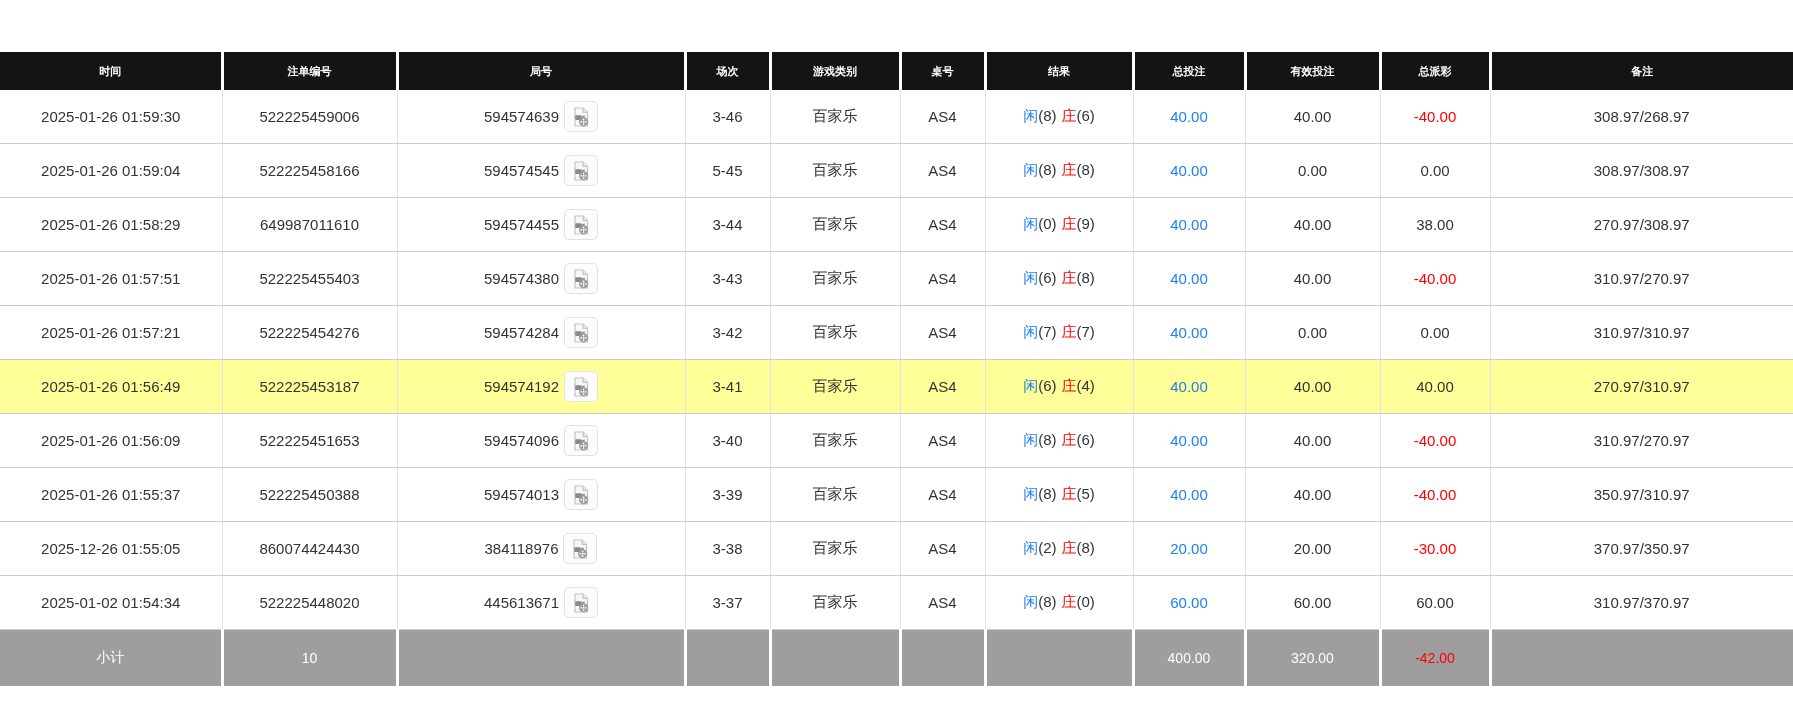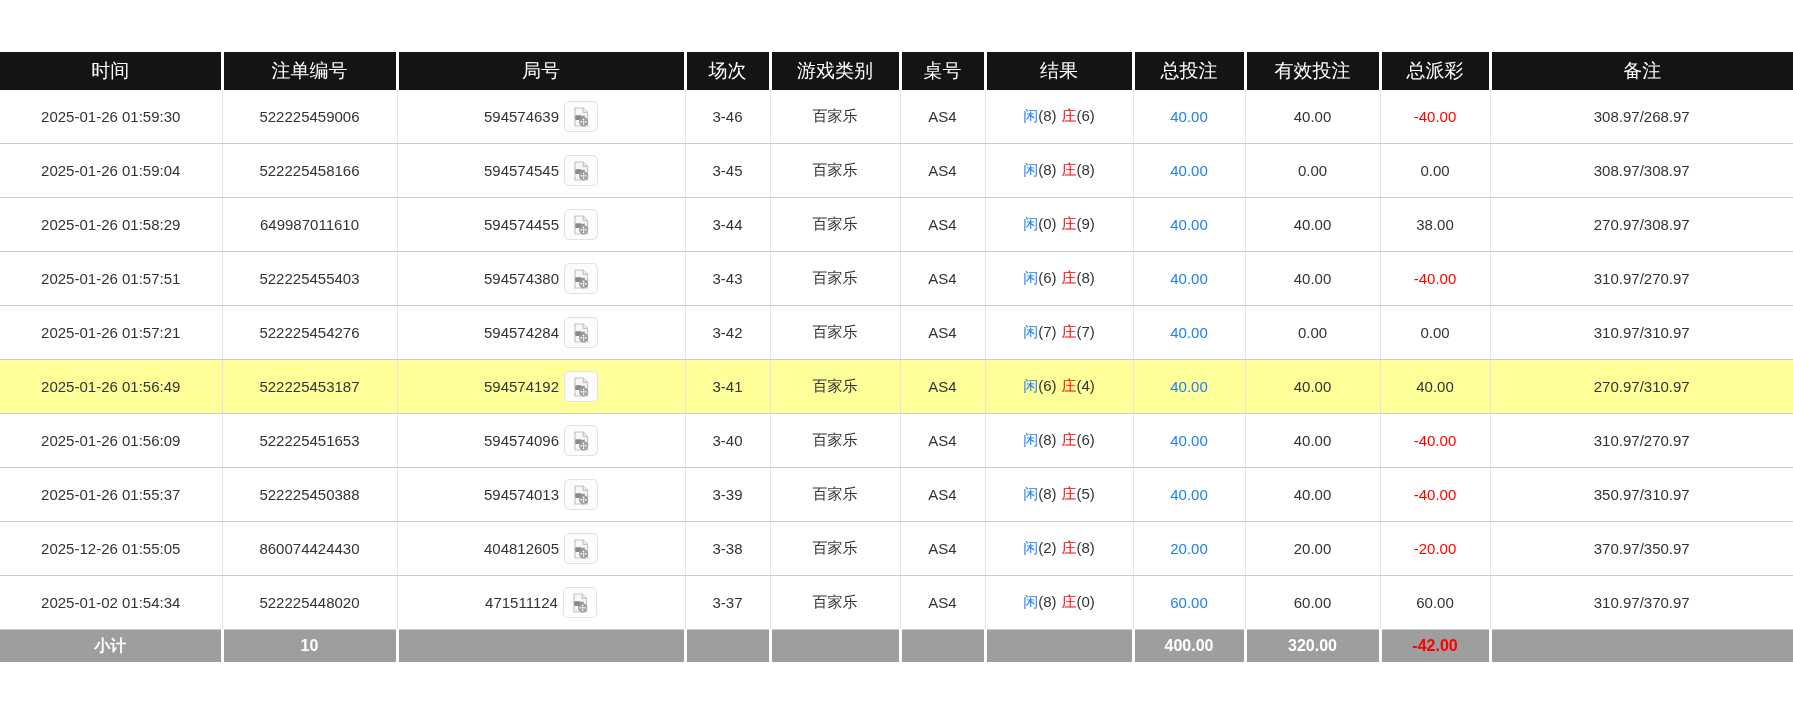--- a/index.html
+++ b/index.html
@@ -2,32 +2,32 @@
 <html><head>
 <meta charset="utf-8">
 <style>
   html,body { margin:0; padding:0; background:#fff; }
   body { font-family:"Liberation Sans", sans-serif; }
   .page { position:relative; width:1793px; height:717px; background:#fff; overflow:hidden; }
 
   table.records { position:absolute; top:52px; left:0; width:1793px;
     border-collapse:collapse; table-layout:fixed; }
 
-  thead th { background:#141414; color:#ffffff; font-size:19px; font-weight:normal;
+  thead th { background:#141414; color:#ffffff; font-size:11px; font-weight:bold;
     height:38px; padding:0; text-align:center; border-left:3px solid #ffffff; }
   thead th:first-child { border-left:none; }
 
   tbody td { height:53px; padding:0; text-align:center; vertical-align:middle;
     font-size:15px; color:#333333; background:#ffffff;
     border-bottom:1px solid #cccccc; border-left:1px solid #e3e3e3; }
   tbody td:first-child { border-left:none; }
   tbody tr.hl td { background:#ffff99; }
 
-  tfoot td { background:#9e9e9e; color:#ffffff; font-size:16px; font-weight:bold;
-    height:32px; padding:0; text-align:center; border-left:3px solid #ffffff; }
+  tfoot td { background:#9e9e9e; color:#ffffff; font-size:14px; font-weight:normal;
+    height:32px; padding:12px; text-align:center; border-left:3px solid #ffffff; }
   tfoot td:first-child { border-left:none; }
   tfoot tr.sub td { border-bottom:3px solid #ffffff; }
 
   .txt-blue { color:#2080f0; }
   .txt-red  { color:#ff0000; }
   .banker { margin-left:5px; }
 
   .round-wrap { display:inline-flex; align-items:center; justify-content:center; gap:5px; }
   .video-btn { display:inline-flex; align-items:center; justify-content:center;
     width:34px; height:31px; background:#fcfcfc; border:1px solid #e2e2e2;
@@ -116,21 +116,21 @@
             <circle cx="13.6" cy="15.8" r="4.6" fill="#9c9c9c"></circle>
             <circle cx="13.6" cy="15.8" r="1.0" fill="#ffffff"></circle>
             <circle cx="13.6" cy="13.4" r="0.85" fill="#ffffff"></circle>
             <circle cx="13.6" cy="18.2" r="0.85" fill="#ffffff"></circle>
             <circle cx="11.2" cy="15.8" r="0.85" fill="#ffffff"></circle>
             <circle cx="16.0" cy="15.8" r="0.85" fill="#ffffff"></circle>
           </svg>
         </button>
       </span>
     </td>
-    <td>3-45</td>
+    <td>5-45</td>
     <td>百家乐</td>
     <td>AS4</td>
     <td>
       <span class="txt-blue">闲</span><span>(8)</span><span class="txt-red banker">庄</span><span>(8)</span>
     </td>
     <td class="txt-blue">40.00</td>
     <td>0.00</td>
     <td class="c-payout">0.00</td>
     <td>308.97/308.97</td>
   </tr>
@@ -330,21 +330,21 @@
     <td class="txt-blue">40.00</td>
     <td>40.00</td>
     <td class="c-payout txt-red">-40.00</td>
     <td>350.97/310.97</td>
   </tr>
         <tr>
     <td>2025-12-26 01:55:05</td>
     <td>860074424430</td>
     <td>
       <span class="round-wrap">
-        <span>404812605</span>
+        <span>384118976</span>
         <button class="video-btn">
           <svg width="22" height="22" viewBox="0 0 22 22">
             <path d="M5 2 h8.2 l4.3 4.3 V20 H5 Z" fill="#f7f7f7" stroke="#c4c4c4" stroke-width="1.2"></path>
             <path d="M13.2 2 v4.3 h4.3" fill="#ededed" stroke="#c4c4c4" stroke-width="1.2"></path>
             <rect x="5.2" y="9.2" width="6.6" height="4.8" rx="0.9" fill="#8a8a8a"></rect>
             <path d="M11.8 10.6 L14.6 9.2 v4.8 L11.8 12.6 Z" fill="#8a8a8a"></path>
             <circle cx="13.6" cy="15.8" r="4.6" fill="#9c9c9c"></circle>
             <circle cx="13.6" cy="15.8" r="1.0" fill="#ffffff"></circle>
             <circle cx="13.6" cy="13.4" r="0.85" fill="#ffffff"></circle>
             <circle cx="13.6" cy="18.2" r="0.85" fill="#ffffff"></circle>
@@ -355,29 +355,29 @@
       </span>
     </td>
     <td>3-38</td>
     <td>百家乐</td>
     <td>AS4</td>
     <td>
       <span class="txt-blue">闲</span><span>(2)</span><span class="txt-red banker">庄</span><span>(8)</span>
     </td>
     <td class="txt-blue">20.00</td>
     <td>20.00</td>
-    <td class="c-payout txt-red">-20.00</td>
+    <td class="c-payout txt-red">-30.00</td>
     <td>370.97/350.97</td>
   </tr>
         <tr>
     <td>2025-01-02 01:54:34</td>
     <td>522225448020</td>
     <td>
       <span class="round-wrap">
-        <span>471511124</span>
+        <span>445613671</span>
         <button class="video-btn">
           <svg width="22" height="22" viewBox="0 0 22 22">
             <path d="M5 2 h8.2 l4.3 4.3 V20 H5 Z" fill="#f7f7f7" stroke="#c4c4c4" stroke-width="1.2"></path>
             <path d="M13.2 2 v4.3 h4.3" fill="#ededed" stroke="#c4c4c4" stroke-width="1.2"></path>
             <rect x="5.2" y="9.2" width="6.6" height="4.8" rx="0.9" fill="#8a8a8a"></rect>
             <path d="M11.8 10.6 L14.6 9.2 v4.8 L11.8 12.6 Z" fill="#8a8a8a"></path>
             <circle cx="13.6" cy="15.8" r="4.6" fill="#9c9c9c"></circle>
             <circle cx="13.6" cy="15.8" r="1.0" fill="#ffffff"></circle>
             <circle cx="13.6" cy="13.4" r="0.85" fill="#ffffff"></circle>
             <circle cx="13.6" cy="18.2" r="0.85" fill="#ffffff"></circle>

